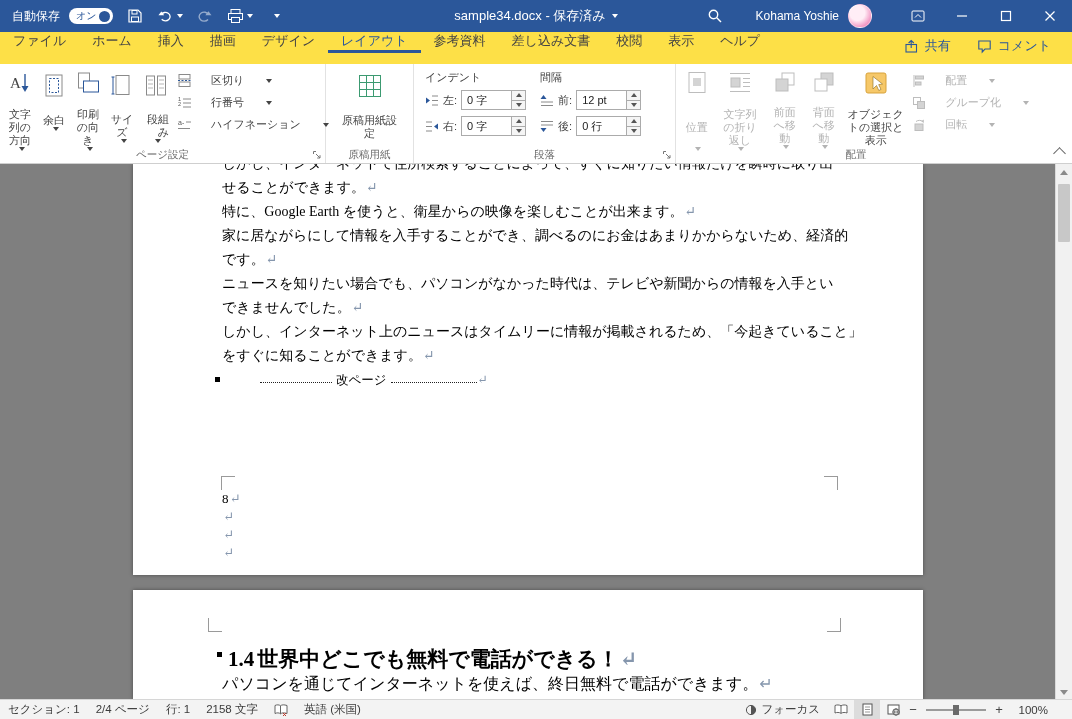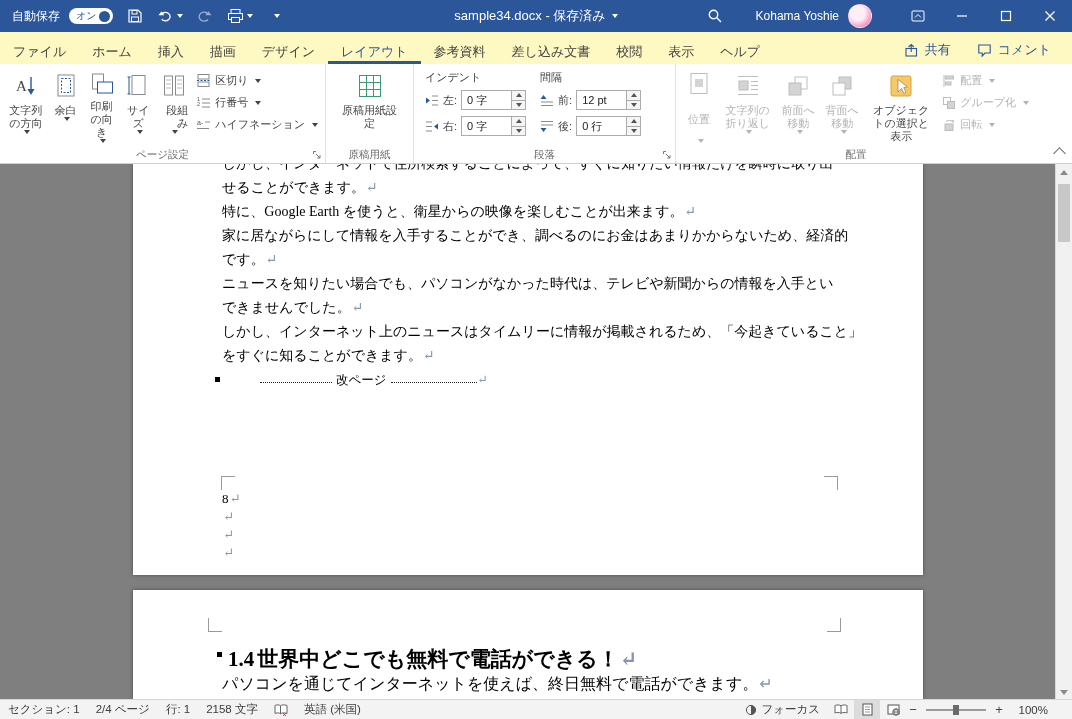--- a/index.html
+++ b/index.html
@@ -23,43 +23,43 @@
   .user-name{margin-right:9px;font-size:12px;}
   .avatar{width:22px;height:22px;border-radius:50%;margin-right:24px;
           background:radial-gradient(circle at 38% 36%, #ffeef6 38%, #ef87ba 80%);
           border:1px solid #ffffff66;}
   .win-btn{width:44px;height:32px;display:flex;align-items:center;justify-content:center;}
   .chev{display:inline-block;width:0;height:0;border-left:3.5px solid transparent;
         border-right:3.5px solid transparent;border-top:4px solid currentColor;
         margin-left:3px;vertical-align:middle;}
 
   
-  .tabrow{position:absolute;top:32px;left:0;width:1072px;height:32px;background:#fef9c3;
-          display:flex;align-items:flex-end;font-size:13px;color:#444;}
+  .tabrow{position:absolute;top:32px;left:0;width:1072px;height:32px;background:#fde047;
+          display:flex;align-items:flex-start;font-size:13px;color:#444;}
   .tab{padding:0 13px;display:flex;align-items:center;border-bottom:3px solid transparent;cursor:default;}
   .tab.active{color:#2b579a;border-bottom-color:#2b579a;}
   .tabrow-right{margin-left:auto;display:flex;align-items:center;padding-right:8px;}
   .tr-btn{display:flex;align-items:center;gap:6px;color:#2b579a;padding:0 12px;height:26px;
           border:1px solid transparent;border-radius:2px;font-size:13px;}
 
   
   .ribbon{position:absolute;top:64px;left:0;width:1072px;height:99px;background:#fff;
           border-bottom:1px solid #cfcfcf;display:flex;color:#444;}
   .rgroup{position:relative;display:flex;flex-direction:column;border-right:1px solid #e2e2e2;
           padding:2px 3px 0 3px;}
   .rgroup-content{flex:1;display:flex;align-items:flex-start;}
   .rgroup-label{height:16px;text-align:center;font-size:10.5px;color:#696969;line-height:15px;}
   .launcher{position:absolute;right:2px;bottom:2px;width:12px;height:12px;
             display:flex;align-items:center;justify-content:center;}
   .bigbtn{display:flex;flex-direction:column;align-items:center;text-align:center;
           padding:4px 4px 1px 4px;border-radius:2px;font-size:11px;line-height:13px;height:78px;box-sizing:border-box;}
   .bigbtn .bicon{height:32px;display:flex;align-items:center;justify-content:center;margin-bottom:2px;}
-  .bigbtn .blabel{max-width:58px;}
+  .bigbtn .blabel{max-width:58px;margin-top:10px;}
   .smallcol{display:flex;flex-direction:column;justify-content:flex-start;gap:3px;padding-top:5px;}
-  .smallbtn{display:flex;align-items:center;gap:4px;font-size:11px;padding:2px 4px;border-radius:2px;white-space:nowrap;}
+  .smallbtn{display:flex;align-items:center;gap:19px;font-size:11px;padding:2px 4px;border-radius:2px;white-space:nowrap;}
   .disabled{color:#b3b3b3;}
 
   
   .para-cols{display:flex;gap:14px;padding:4px 6px 0 8px;}
   .pcol-h{font-size:11px;color:#444;margin-bottom:5px;}
   .spinrow{display:flex;align-items:center;gap:4px;margin-bottom:6px;font-size:11px;white-space:nowrap;}
   .numbox{display:flex;align-items:stretch;border:1px solid #ababab;background:#fff;height:20px;box-sizing:border-box;}
   .numbox input{width:44px;border:0;outline:none;font-size:11px;padding:0 0 0 5px;
                 font-family:"Liberation Sans",sans-serif;color:#222;}
   .spins{display:flex;flex-direction:column;border-left:1px solid #ababab;width:13px;}

